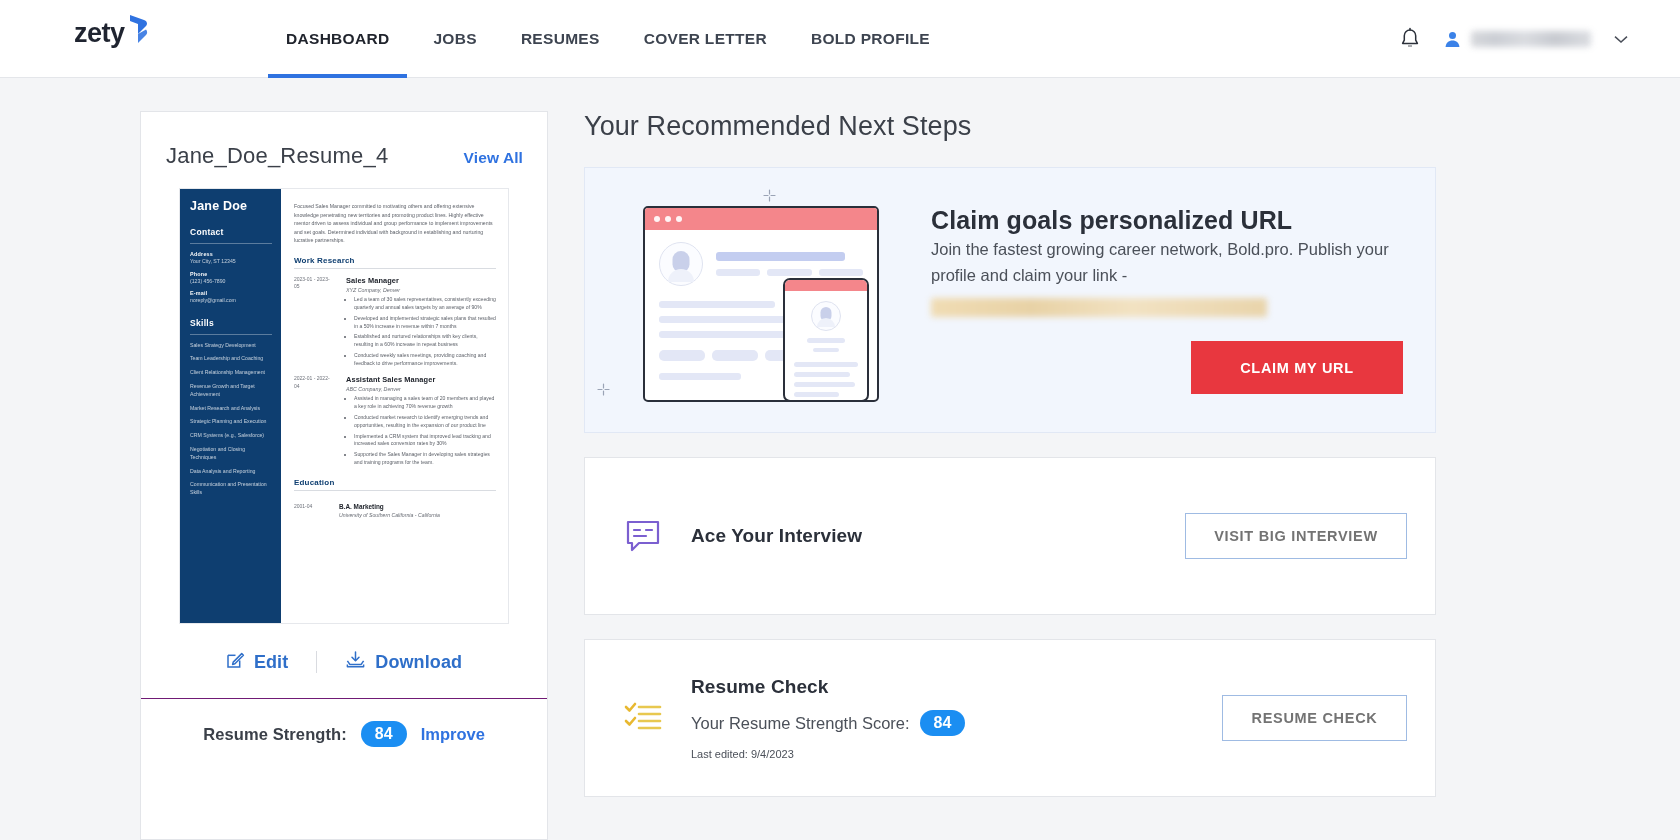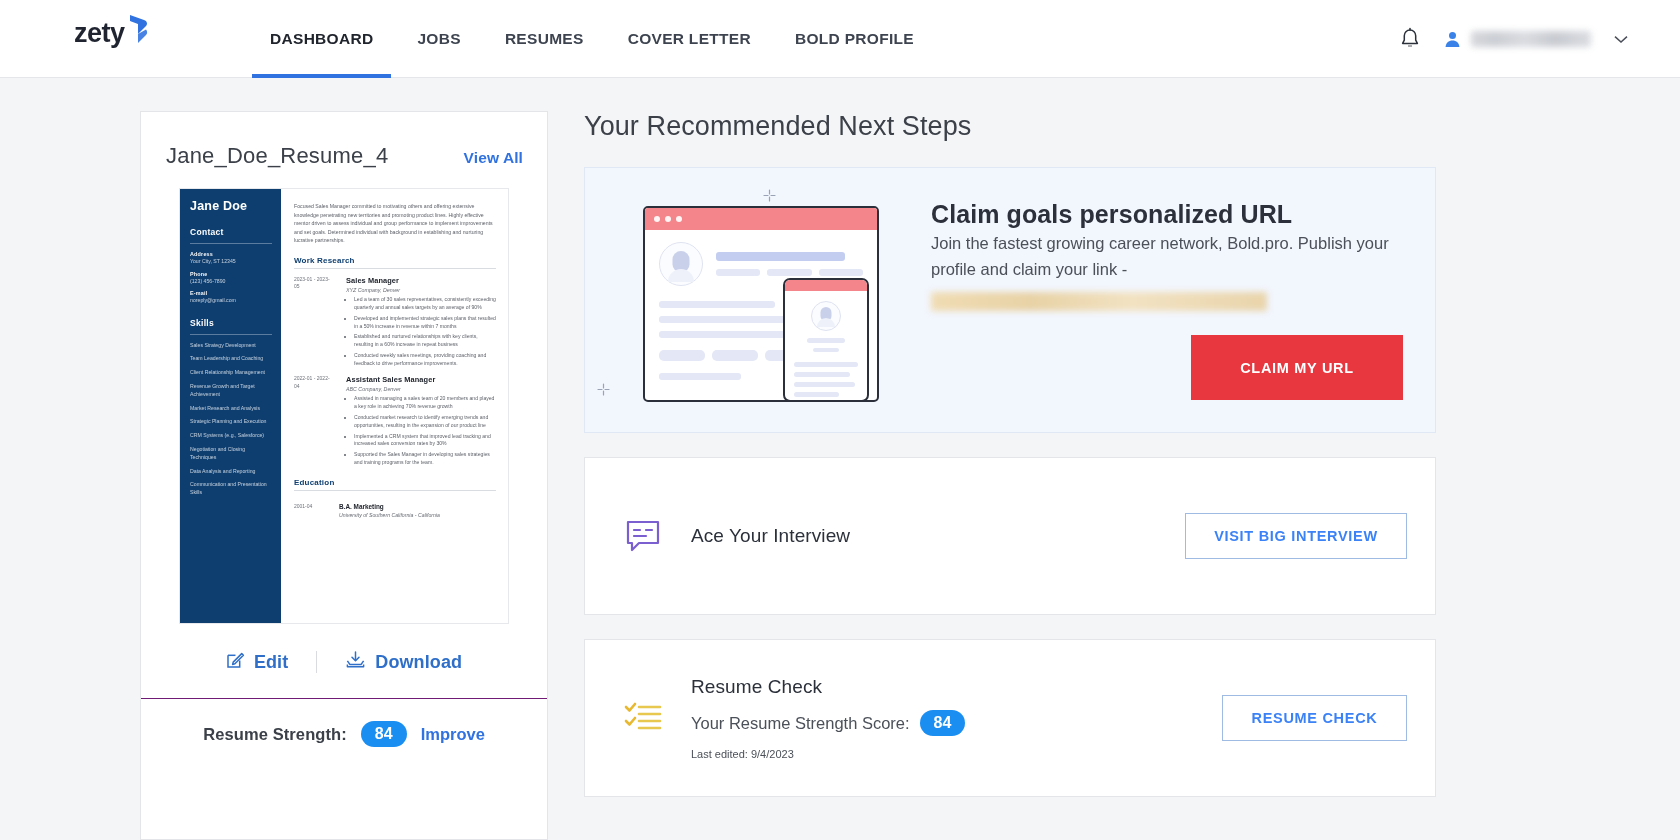--- a/index.html
+++ b/index.html
@@ -22,21 +22,21 @@
   .logo-wrap {
     position: absolute; left: 74px; top: 18px;
     display: flex; align-items: flex-start;
   }
   .logo-text {
     font-size: 27px; font-weight: 700; color: #1f2430;
     letter-spacing: -0.5px; line-height: 30px;
   }
   .logo-flag { margin-left: 1px; margin-top: -5px; }
 
-  .nav { position: absolute; left: 270px; top: 0; height: 78px; display: flex; align-items: flex-end; }
+  .nav { position: absolute; left: 286px; top: 0; height: 78px; display: flex; align-items: flex-end; }
   .nav-item {
     position: relative;
     font-size: 15.5px; font-weight: 600; letter-spacing: 0.3px;
     color: #3d4450; padding: 0 0 0 0; margin-right: 44px;
     height: 78px; display: flex; align-items: center; cursor: pointer;
     text-transform: uppercase;
   }
   .nav-item:last-child { margin-right: 0; }
   .nav-item.active { color: #20242d; }
   .nav-item.active::after {
@@ -138,38 +138,38 @@
   .url-body { flex: 1; padding-left: 36px; padding-right: 6px; }
   .url-h { font-size: 25px; font-weight: 700; color: #2b303a; letter-spacing: .1px; }
   .url-p { font-size: 16.5px; color: #4b5059; line-height: 1.55; margin-top: 2px; max-width: 495px; }
   .url-blur {
     margin-top: 10px; width: 336px; height: 19px; border-radius: 2px;
     background: linear-gradient(90deg,#f0dcb4 0%, #e8d2a6 30%, #f2e2c2 60%, #e9d4ab 100%);
     filter: blur(3px);
   }
   .btn-claim {
     margin-top: 24px; margin-left: auto; display: block;
-    width: 212px; height: 65px; background: #e8373f; color: #fff;
+    width: 212px; height: 53px; background: #e8373f; color: #fff;
     font-size: 14.5px; font-weight: 700; letter-spacing: .7px;
     border: none; cursor: pointer; font-family: "Liberation Sans", sans-serif;
   }
 
   .card-row {
     display: flex; align-items: center; padding: 28px 28px 28px 30px;
     margin-top: 24px; min-height: 158px;
   }
   .row-icon { width: 56px; flex: 0 0 56px; display:flex; align-items:center; justify-content:center; }
   .row-body { flex: 1; padding-left: 20px; padding-right: 20px; }
-  .row-h { font-size: 19px; font-weight: 400; color: #2b303a; letter-spacing: .1px; }
+  .row-h { font-size: 19px; font-weight: 700; color: #2b303a; letter-spacing: .1px; }
   .row-p { font-size: 16.5px; color: #4b5059; line-height: 1.55; margin-top: 9px; max-width: 470px; }
   .row-p2 { font-size: 16.5px; color: #4b5059; margin-top: 12px; display: flex; align-items: center; gap: 10px;}
   .row-p3 { font-size: 11px; color: #4b5059; margin-top: 12px; }
   .btn-outline {
     width: 222px; height: 46px; background: #fff; border: 1px solid #9fbbe3;
-    color: #3b82f6; font-size: 14.5px; font-weight: 700; letter-spacing: .7px;
+    color: #737373; font-size: 14.5px; font-weight: 700; letter-spacing: .7px;
     cursor: pointer; flex: 0 0 auto; font-family: "Liberation Sans", sans-serif;
   }
   .btn-outline.narrow { width: 185px; }
 
   
   .win {
     position: absolute; left: 38px; top: 14px; width: 236px; height: 196px;
     background: #fff; border: 2px solid #2a2f3a; border-radius: 5px; overflow: hidden;
   }
   .win-bar { height: 22px; background: #f4868b; display: flex; align-items: center; gap: 5px; padding-left: 9px; }

